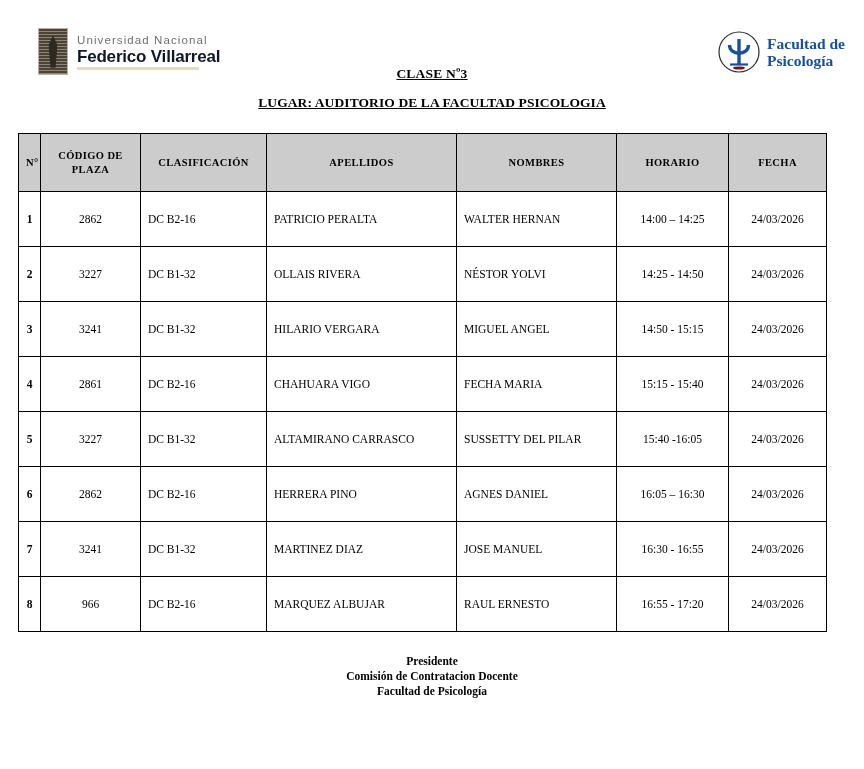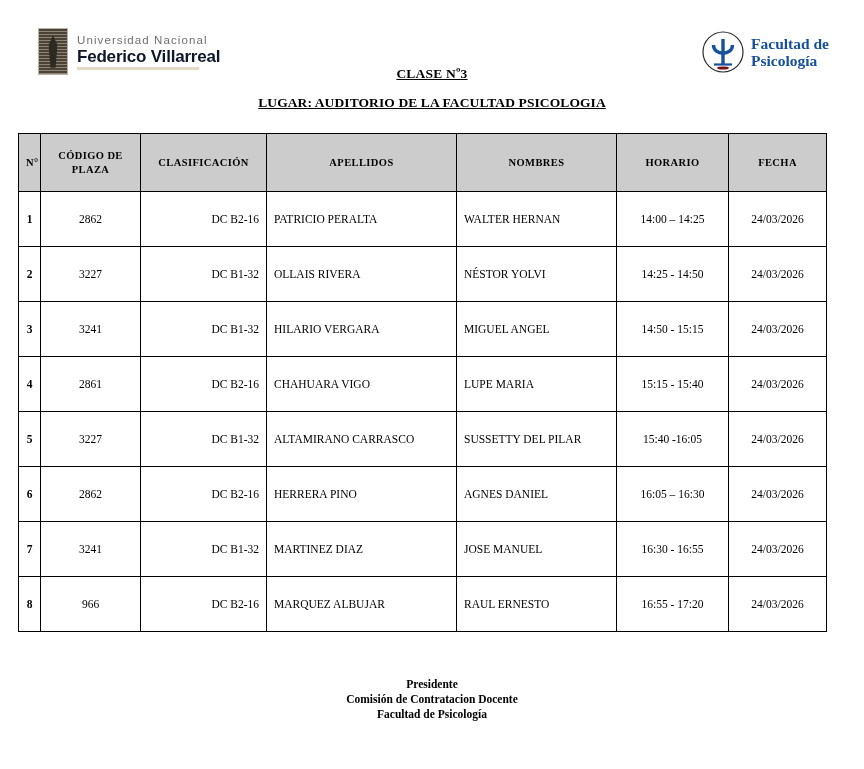--- a/index.html
+++ b/index.html
@@ -76,21 +76,21 @@
   }
   .unfv-rule {
     margin-top: 1px;
     height: 3px;
     background: #e3d9c4;
     width: 122px;
   }
 
   .logo-psico {
     position: absolute;
-    right: 35px;
+    right: 19px;
     top: 30px;
     display: flex;
     align-items: center;
   }
   .psi-circle {
     width: 44px;
     height: 44px;
     flex: none;
   }
   .psico-text {
@@ -155,31 +155,31 @@
     font-size: 10.5px;
     letter-spacing: 0.4px;
     line-height: 14px;
   }
   table.schedule tbody td {
     height: 55px;
     background: #ffffff;
   }
   .c-num   { width: 22px;  text-align: center; font-weight: bold; font-size: 11px; }
   .c-code  { width: 100px; text-align: center; }
-  .c-class { width: 126px; text-align: right; }
+  .c-class { width: 126px; text-align: left; }
   .c-last  { width: 190px; text-align: left; }
   .c-first { width: 160px; text-align: left; }
   .c-time  { width: 112px; text-align: center; }
   .c-date  { width: 98px;  text-align: center; }
 
   thead .c-num { font-size: 10px; }
 
   
   .signature {
-    margin-top: 45px;
+    margin-top: 22px;
     text-align: center;
     font-size: 11.5px;
     font-weight: bold;
     line-height: 15px;
   }
   .signature div { white-space: nowrap; }
 </style>
 </head>
 <body>
 
@@ -254,21 +254,21 @@
           <td class="c-last">HILARIO VERGARA</td>
           <td class="c-first">MIGUEL ANGEL</td>
           <td class="c-time">14:50 - 15:15</td>
           <td class="c-date">24/03/2026</td>
         </tr>
         <tr>
           <td class="c-num">4</td>
           <td class="c-code">2861</td>
           <td class="c-class">DC B2-16</td>
           <td class="c-last">CHAHUARA VIGO</td>
-          <td class="c-first">LUPE MARIA</td>
+          <td class="c-first">FECHA MARIA</td>
           <td class="c-time">15:15 - 15:40</td>
           <td class="c-date">24/03/2026</td>
         </tr>
         <tr>
           <td class="c-num">5</td>
           <td class="c-code">3227</td>
           <td class="c-class">DC B1-32</td>
           <td class="c-last">ALTAMIRANO CARRASCO</td>
           <td class="c-first">SUSSETTY DEL PILAR</td>
           <td class="c-time">15:40 -16:05</td>

